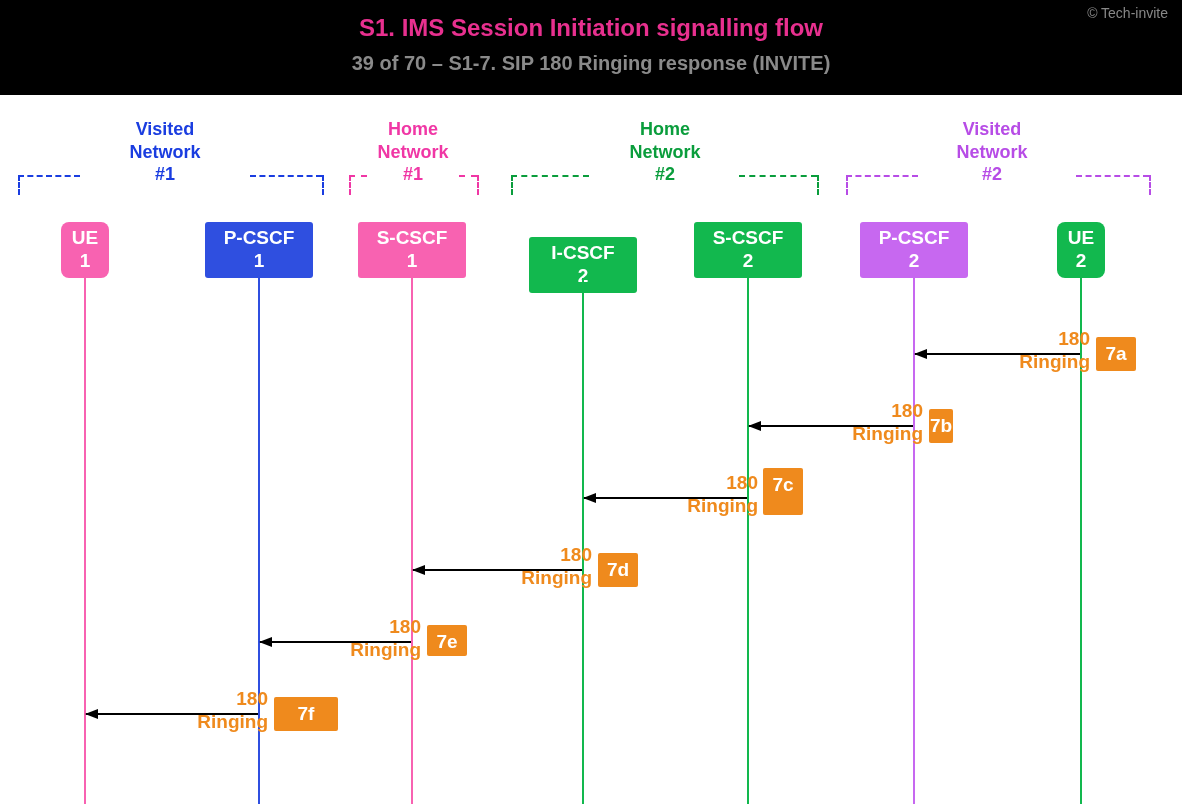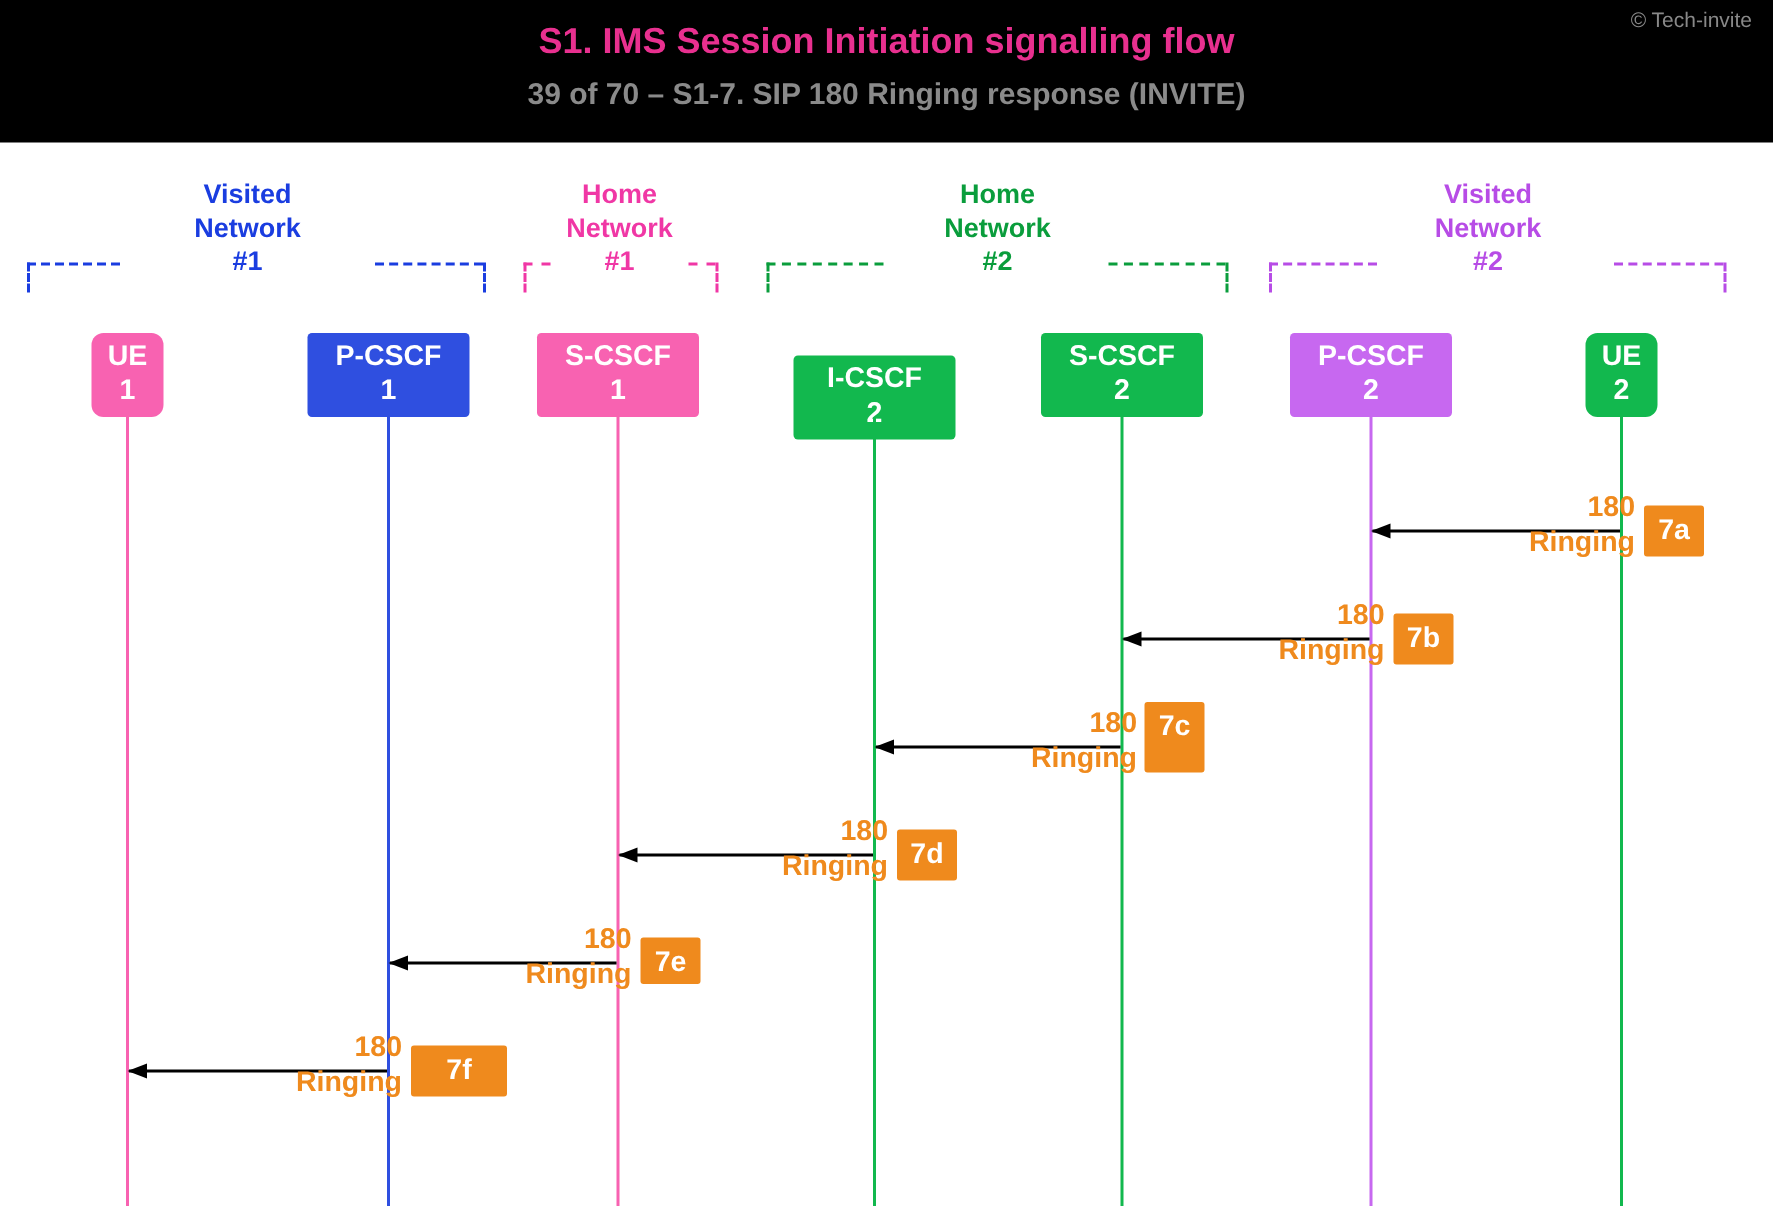--- a/index.html
+++ b/index.html
@@ -135,21 +135,21 @@
     </div>
   <div class="tag" style="left:1096px;top:337px;width:40px;height:34px;line-height:34px;">7a</div>
   <div class="msg" style="left:990px;top:328px;width:100px;">
     <span>180</span><br>
     <span>Ringing</span>
   </div>
 
   <div class="arrow" style="left:749px;top:425px;width:164px;">
       <span class="head"></span>
     </div>
-  <div class="tag" style="left:929px;top:409px;width:40px;height:34px;line-height:34px;">7b</div>
+  <div class="tag" style="left:929px;top:409px;width:24px;height:34px;line-height:34px;">7b</div>
   <div class="msg" style="left:823px;top:400px;width:100px;">
     <span>180</span><br>
     <span>Ringing</span>
   </div>
 
   <div class="arrow" style="left:584px;top:497px;width:163px;">
       <span class="head"></span>
     </div>
   <div class="tag" style="left:763px;top:468px;width:40px;height:47px;line-height:34px;">7c</div>
   <div class="msg" style="left:658px;top:472px;width:100px;">

